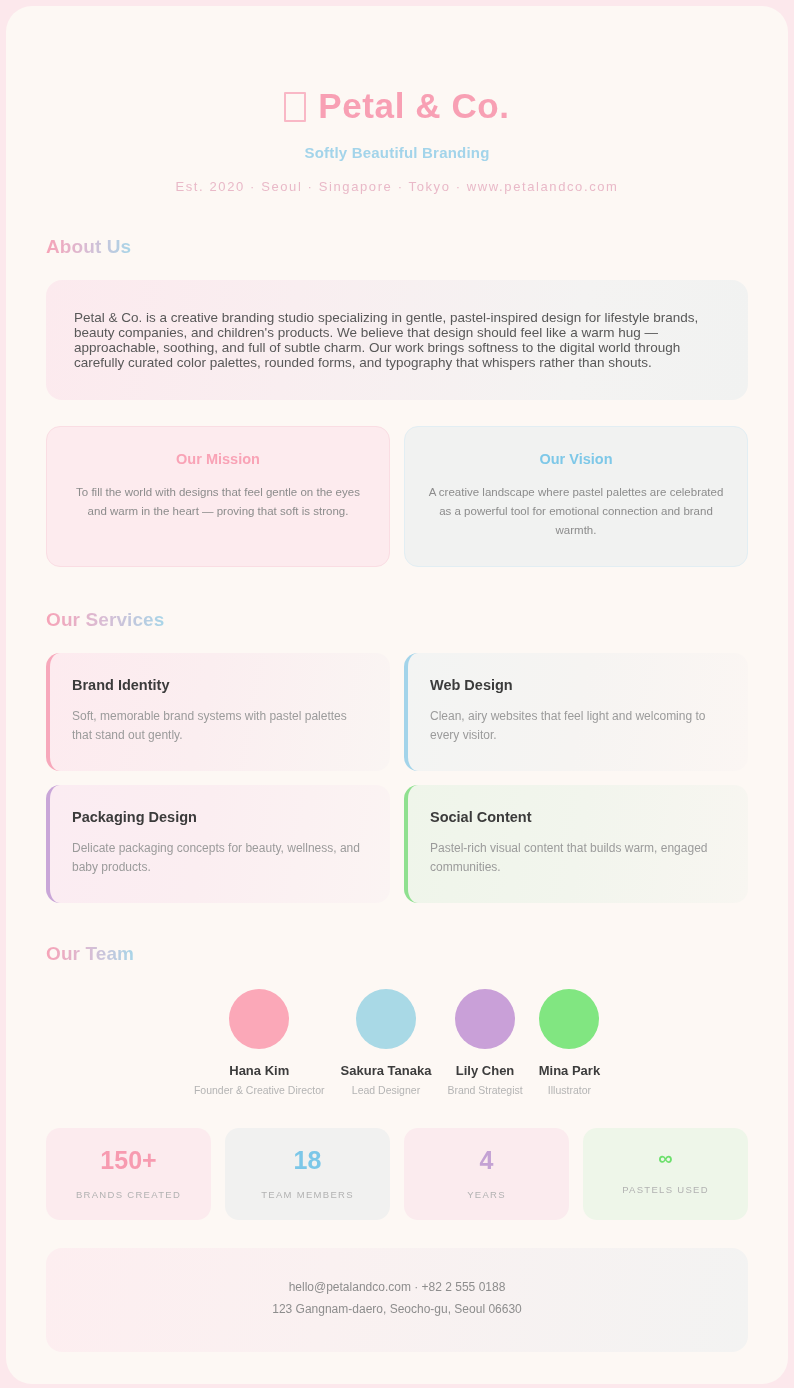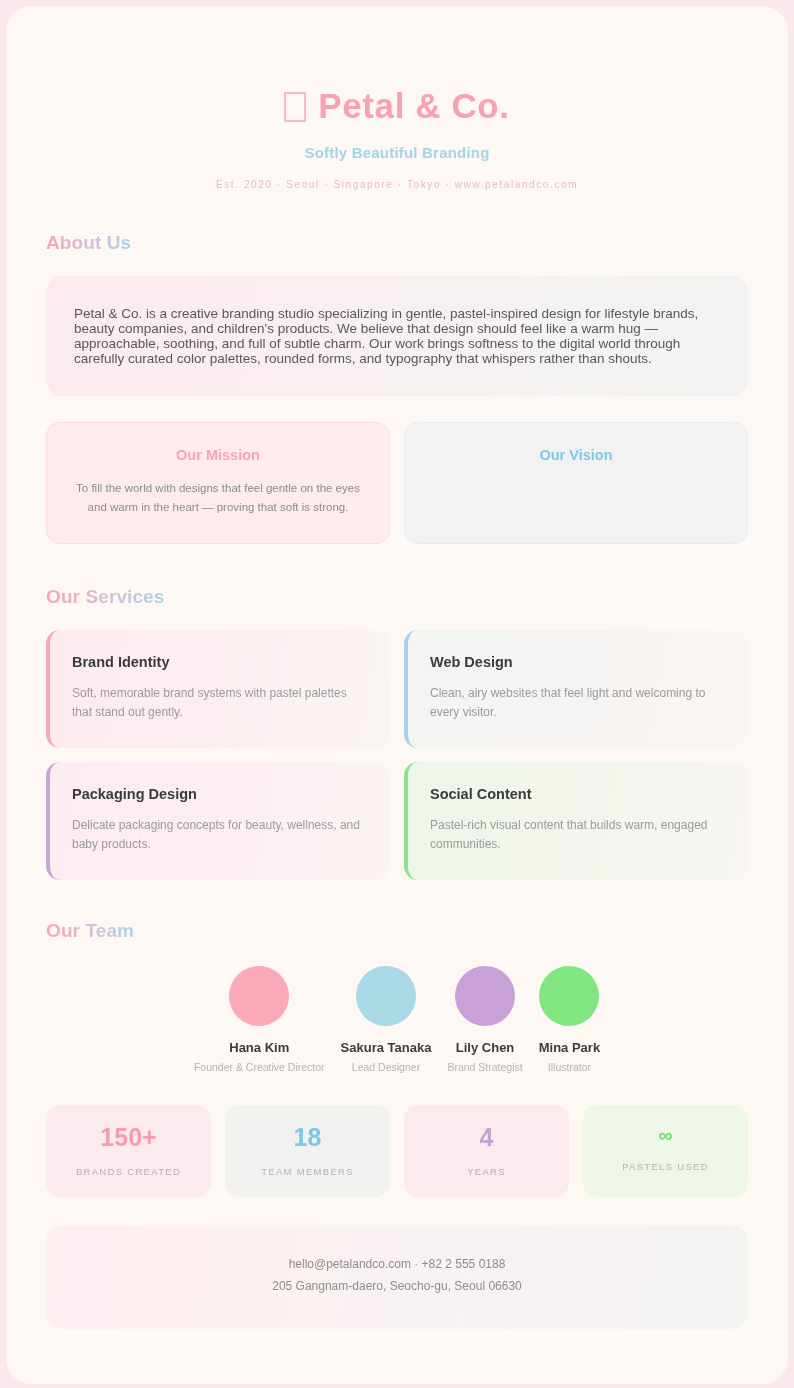--- a/index.html
+++ b/index.html
@@ -51,21 +51,21 @@
   .brand-tagline {
     margin-top: 16px;
     font-size: 15px;
     font-weight: bold;
     color: #a3d4ea;
     letter-spacing: 0.2px;
   }
 
   .brand-meta {
     margin-top: 18px;
-    font-size: 10px;
+    font-size: 13px;
     color: #e9b9c8;
     letter-spacing: 1.6px;
   }
 
   
   .section-heading {
     font-size: 19px;
     font-weight: bold;
     letter-spacing: 0.1px;
     background: linear-gradient(90deg, #f7a3b7 0%, #d9bcd4 48%, #a8d5e8 100%);
@@ -265,20 +265,21 @@
       </div>
 
       
       <div class="mv-row">
         <div class="mv-card mission">
           <div class="mv-title mission-t">Our Mission</div>
           <div class="mv-body">To fill the world with designs that feel gentle on the eyes and warm in the heart — proving that soft is strong.</div>
         </div>
         <div class="mv-card vision">
           <div class="mv-title vision-t">Our Vision</div>
+          <div class="mv-body">A creative landscape where pastel palettes are celebrated as a powerful tool for emotional connection and brand warmth.</div>
         </div>
       </div>
     </div>
 
     <div class="section-services">
       <div class="section-heading">Our Services</div>
       <div class="svc-grid">
 
         <div class="svc-card pink">
           <div class="svc-title">Brand Identity</div>
@@ -348,17 +349,17 @@
         <div class="stat-label">YEARS</div>
       </div>
       <div class="stat-card s-green">
         <div class="stat-value v-green">∞</div>
         <div class="stat-label">PASTELS USED</div>
       </div>
     </div>
 
     <div class="footer-card">
       <div class="footer-line">hello@petalandco.com · +82 2 555 0188</div>
-      <div class="footer-line">205 Gangnam-daero, Seocho-gu, Seoul 06630</div>
+      <div class="footer-line">123 Gangnam-daero, Seocho-gu, Seoul 06630</div>
     </div>
 
   </div>
 </div>
 
 </body></html>

